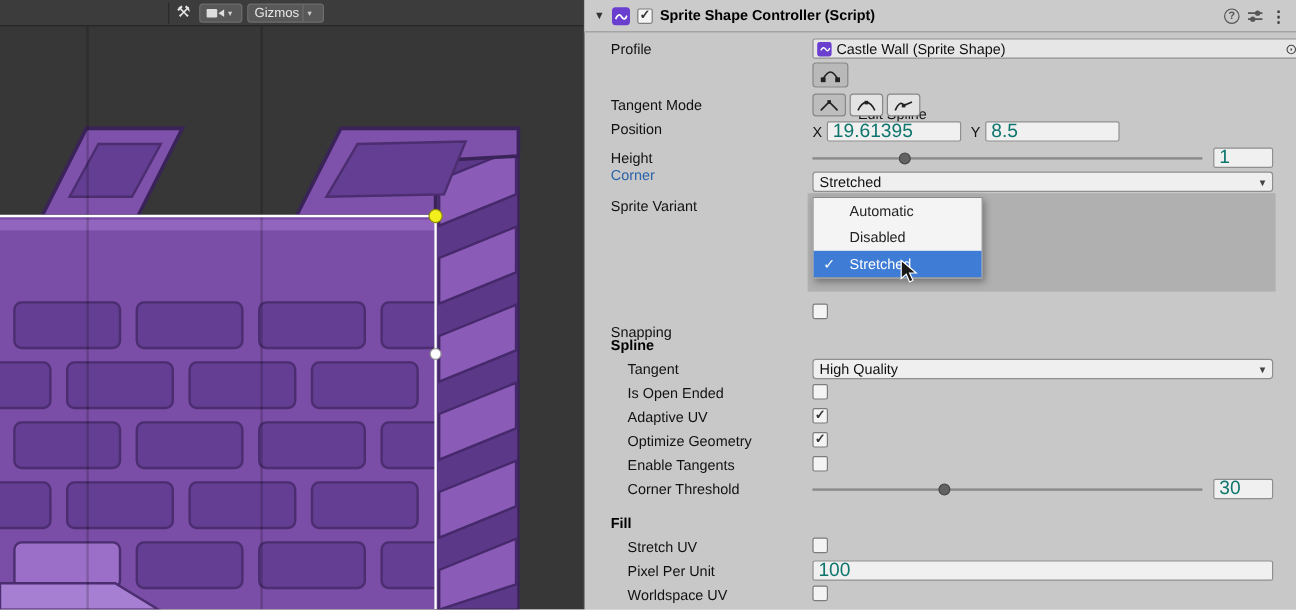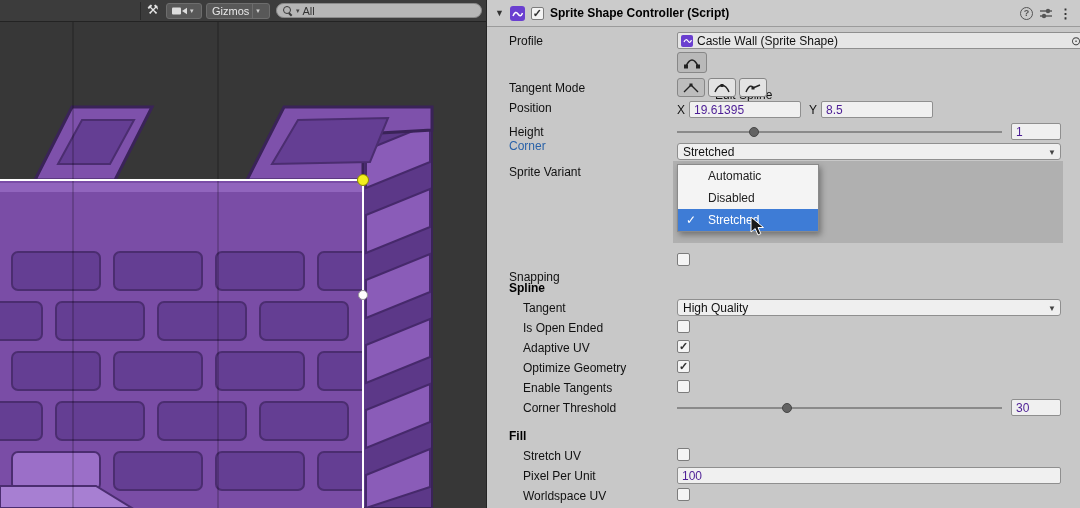--- a/index.html
+++ b/index.html
@@ -42,21 +42,21 @@
   .help-icon { width:13px; height:13px; border:1.4px solid #555; border-radius:50%; color:#555;
     font-size:9px; font-weight:bold; display:flex; align-items:center; justify-content:center; }
   .kebab { font-size:13px; font-weight:bold; color:#333; }
 
   .lbl  { position:absolute; left:22px; white-space:nowrap; }
   .lbl2 { position:absolute; left:36px; white-space:nowrap; }
   .sect { position:absolute; left:22px; font-weight:bold; color:#000; }
   .blue-lbl { color:#2a62a8; }
 
   .field { position:absolute; height:17px; background:#f0f0f0; border:1px solid #8f8f8f;
-    border-radius:2px; padding:0 4px; font-size:12px; color:#4c1d95; display:flex; align-items:center;
+    border-radius:2px; padding:0 4px; font-size:16px; color:#0f766e; display:flex; align-items:center;
     overflow:hidden; white-space:nowrap; }
   .popupfield { position:absolute; height:17px; background:#efefef; border:1px solid #8f8f8f;
     border-radius:3px; padding:0 18px 0 5px; font-size:12px; color:#111; display:flex; align-items:center; }
   .popupfield .arrow { position:absolute; right:4px; top:4px; font-size:8px; color:#444; }
   .objfield { position:absolute; height:17px; background:#e6e6e6; border:1px solid #8f8f8f;
     border-radius:2px; display:flex; align-items:center; gap:4px; padding:0 3px; }
   .objfield .mini-icon { width:12px; height:12px; border-radius:2px; background:#6a3fd0;
     display:flex; align-items:center; justify-content:center; flex-shrink:0; }
   .objfield .txt { flex-grow:1; overflow:hidden; white-space:nowrap; }
   .picker { color:#444; font-size:12px; line-height:12px; }
@@ -102,25 +102,20 @@
           <polygon points="10,5 15,1.8 15,8.2" fill="#ddd"></polygon>
         </svg>
         <span class="dd">▾</span>
       </button>
       <button class="tb-btn btn-gizmos">
         <span>Gizmos</span>
         <span class="dd-sect">
           <span class="dd">▾</span>
         </span>
       </button>
-      <div class="scene-search">
-        <span class="mag-icon"></span>
-        <span class="dd" style="color:#444;font-size:7px;">▾</span>
-        <span class="q">All</span>
-      </div>
     </div>
 
     <svg class="scene-canvas" width="486" height="486" viewBox="0 0 486 486">
       <defs>
         <clipPath id="frontClip">
             <rect x="0" y="158" width="363" height="328"></rect>
           </clipPath>
         <clipPath id="sceneClip">
             <rect x="0" y="0" width="486" height="486"></rect>
           </clipPath>

